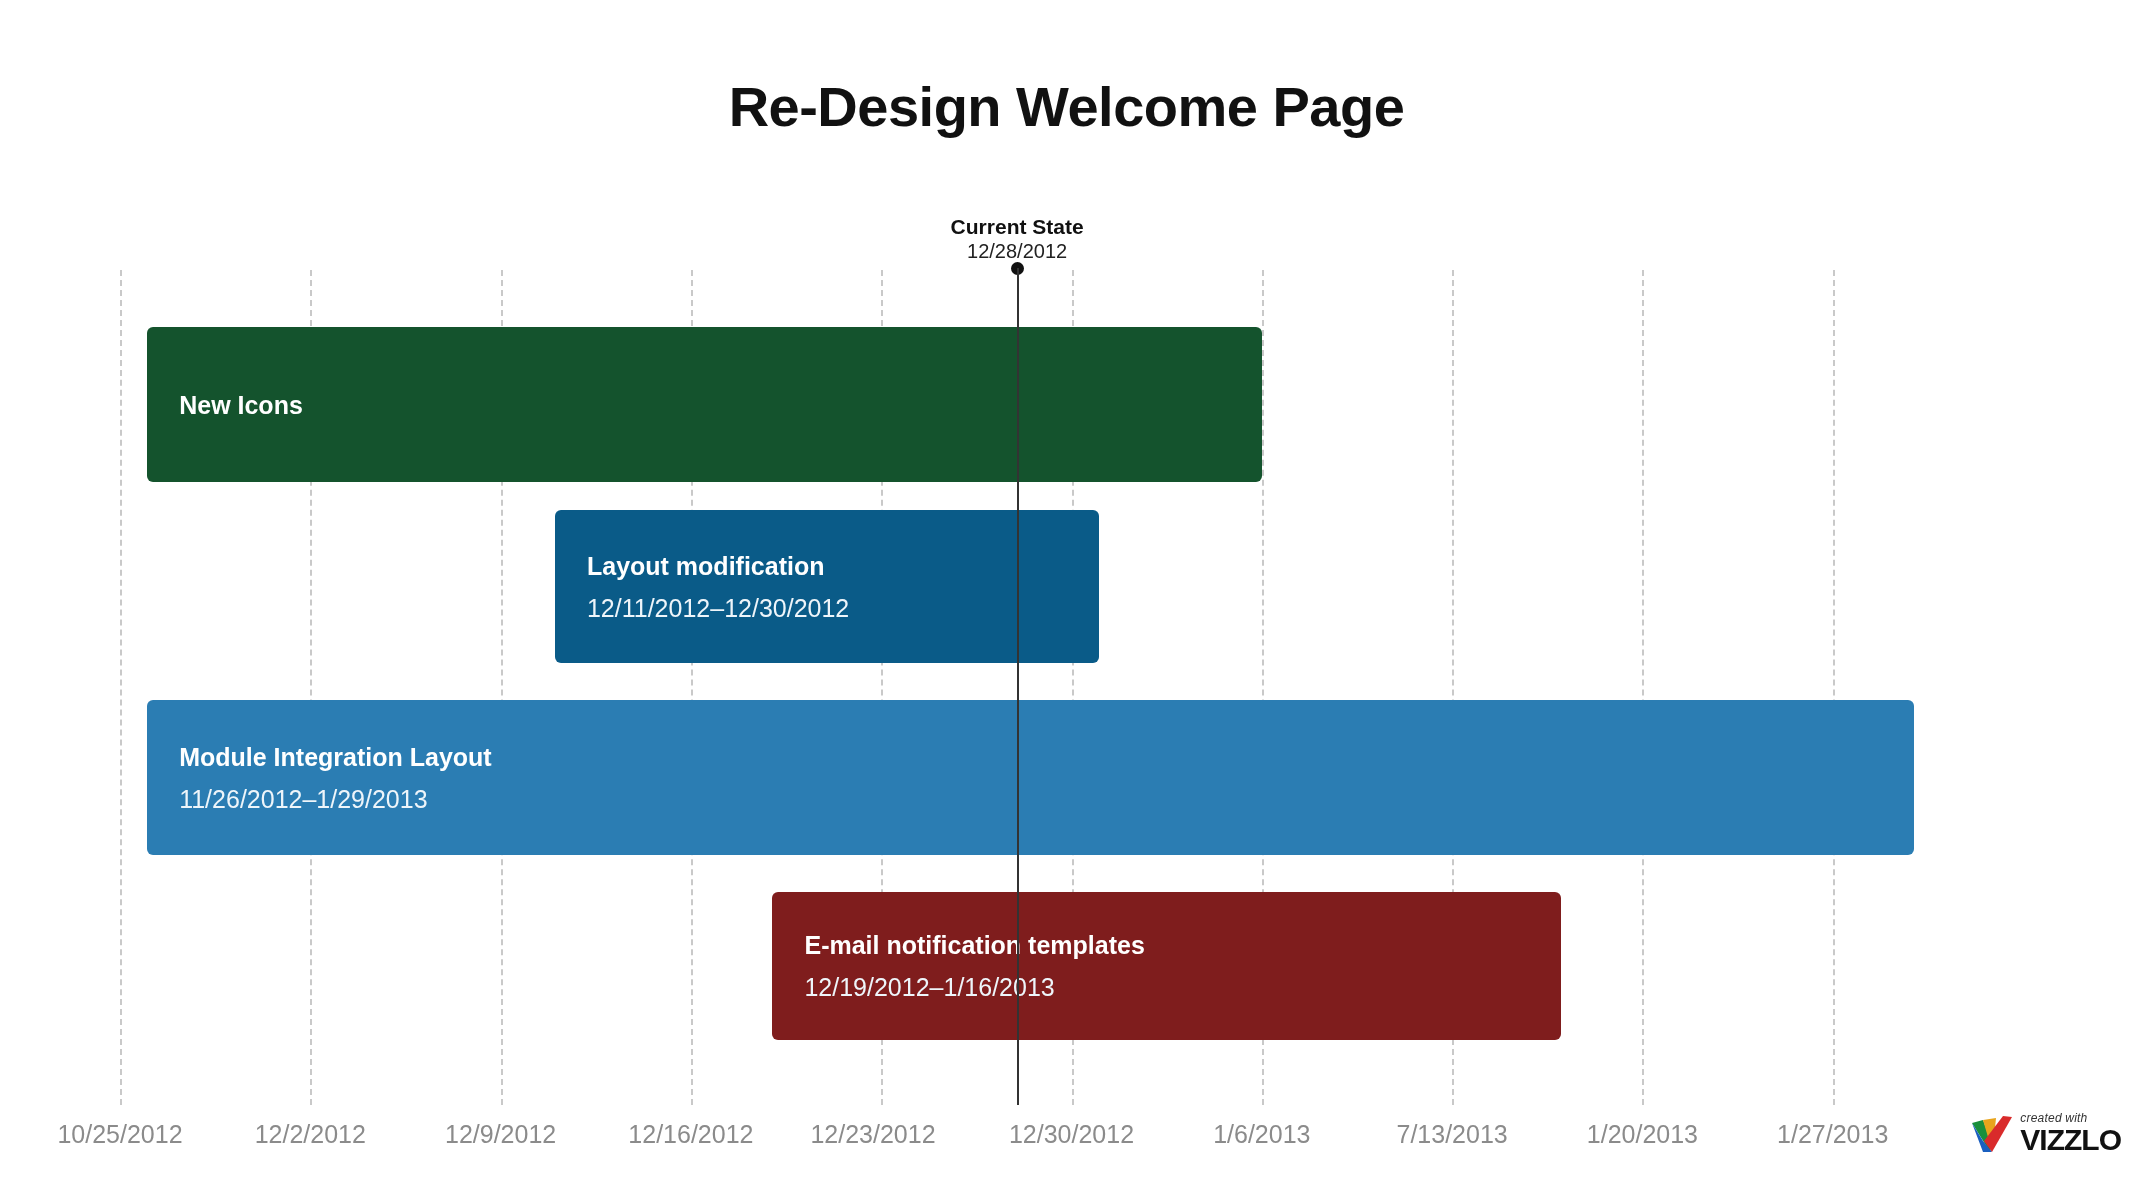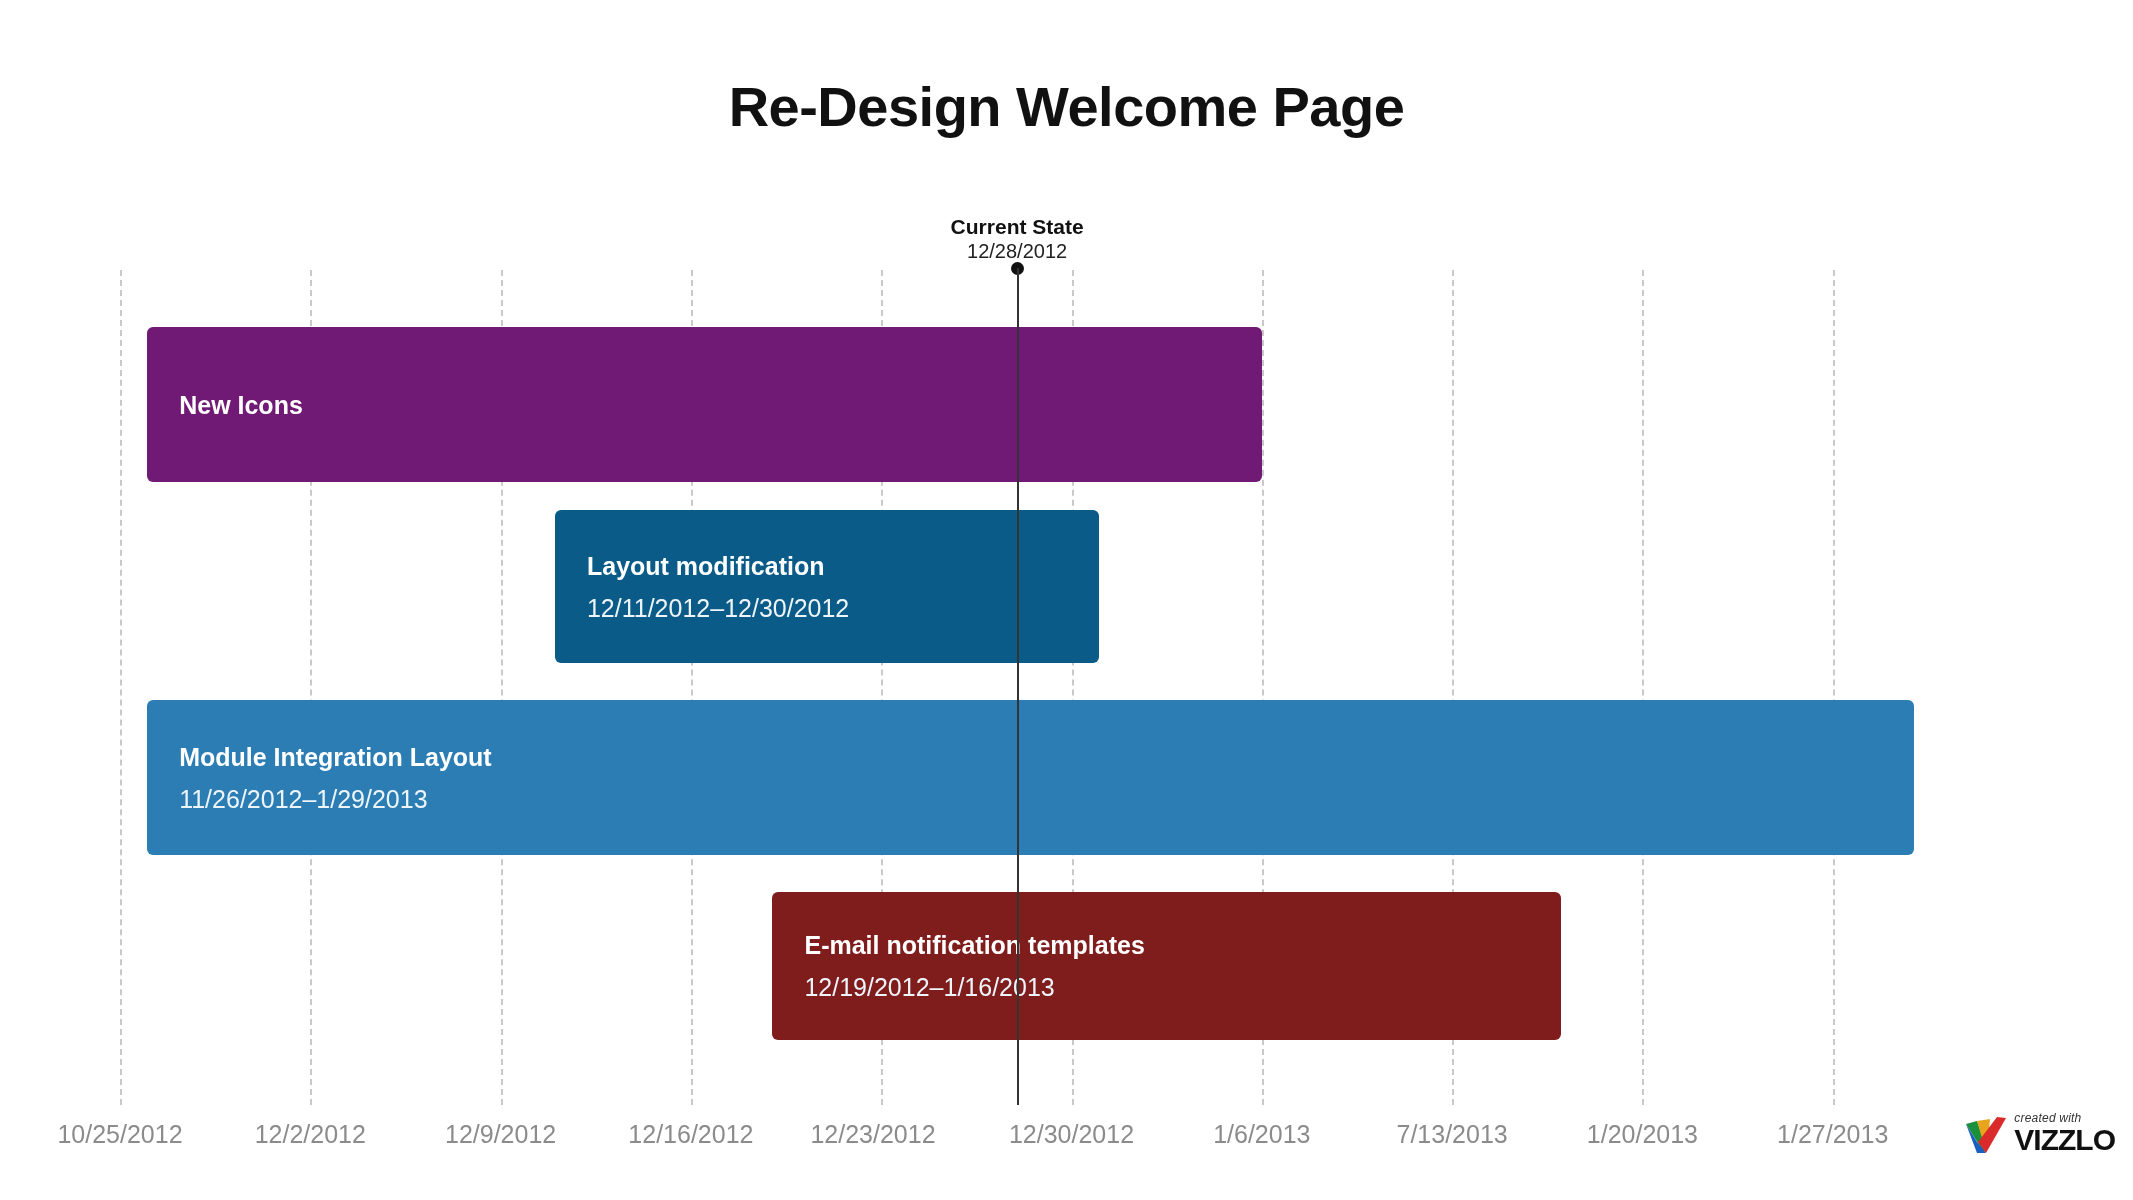--- a/index.html
+++ b/index.html
@@ -128,24 +128,24 @@
     top: 1120px;
     transform: translateX(-50%);
     font-size: 25px;
     color: #8b8b8b;
     white-space: nowrap;
   }
 
   
   #vizzlo-logo {
     position: absolute;
-    right: 18px;
+    right: 12px;
     top: 1112px;
     display: flex;
-    align-items: flex-end;
+    align-items: center;
     gap: 6px;
   }
   #vizzlo-wordmark {
     display: flex;
     flex-direction: column;
     line-height: 1;
   }
   #vizzlo-created-with {
     font-size: 12px;
     color: #333333;
@@ -175,21 +175,21 @@
       <div class="gridline" style="left: 690.9px;"></div>
       <div class="gridline" style="left: 881.2px;"></div>
       <div class="gridline" style="left: 1071.5px;"></div>
       <div class="gridline" style="left: 1261.8px;"></div>
       <div class="gridline" style="left: 1452.1px;"></div>
       <div class="gridline" style="left: 1642.4px;"></div>
       <div class="gridline" style="left: 1832.7px;"></div>
     </div>
 
   <div id="bars-layer">
-      <div class="bar" style="left: 147.186px; width: 1114.61px; top: 327px; height: 155px; background: #701a75;">
+      <div class="bar" style="left: 147.186px; width: 1114.61px; top: 327px; height: 155px; background: #14532d;">
         <div class="bar-label">New Icons</div>
       </div>
       <div class="bar" style="left: 554.971px; width: 543.714px; top: 510px; height: 153px; background: rgb(10, 91, 136);">
         <div class="bar-label">Layout modification</div>
         <div class="bar-dates">12/11/2012–12/30/2012</div>
       </div>
       <div class="bar" style="left: 147.186px; width: 1767.07px; top: 700px; height: 155px; background: rgb(43, 125, 179);">
         <div class="bar-label">Module Integration Layout</div>
         <div class="bar-dates">11/26/2012–1/29/2013</div>
       </div>

